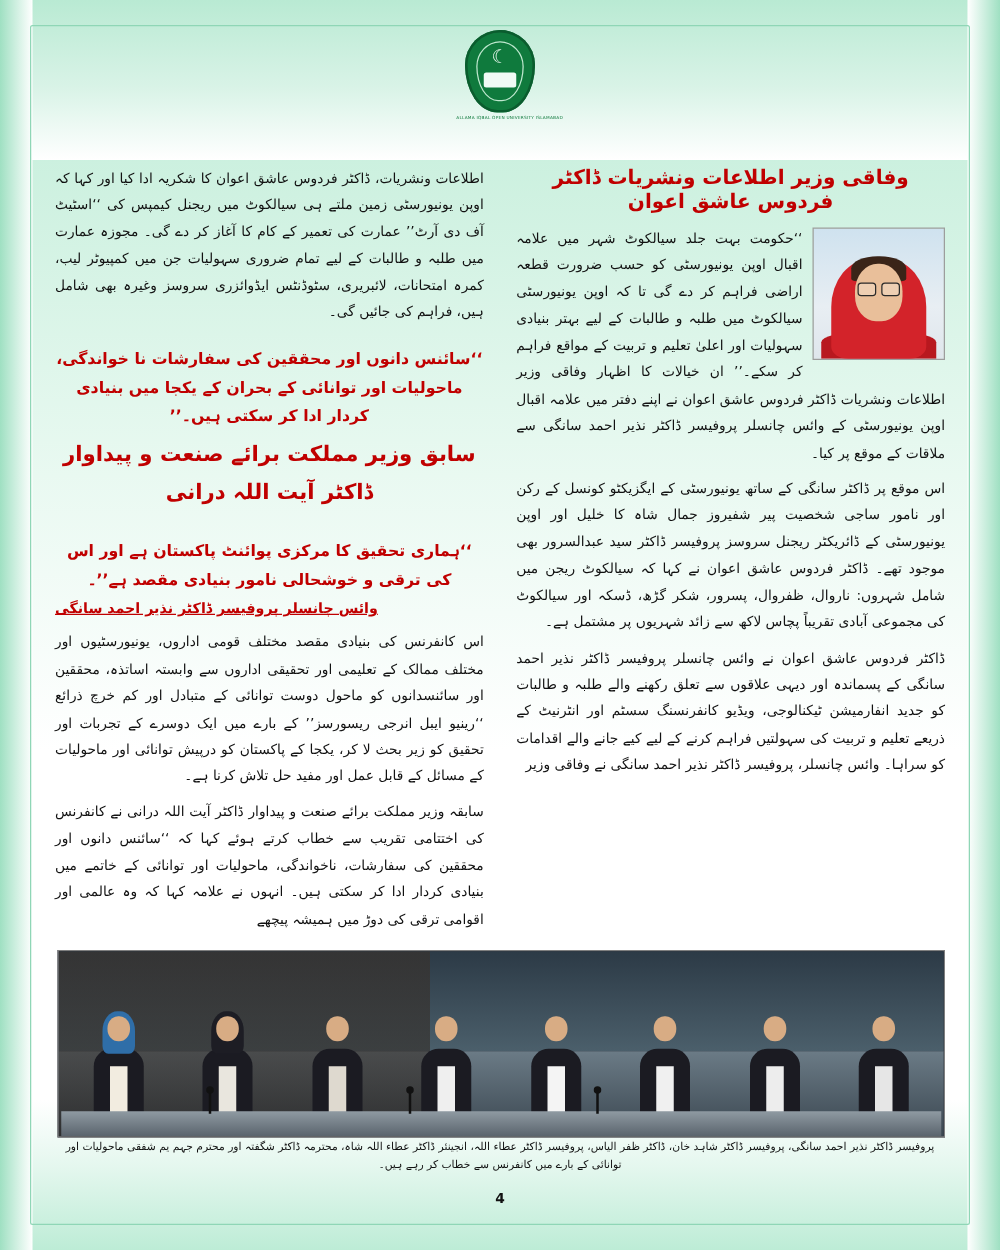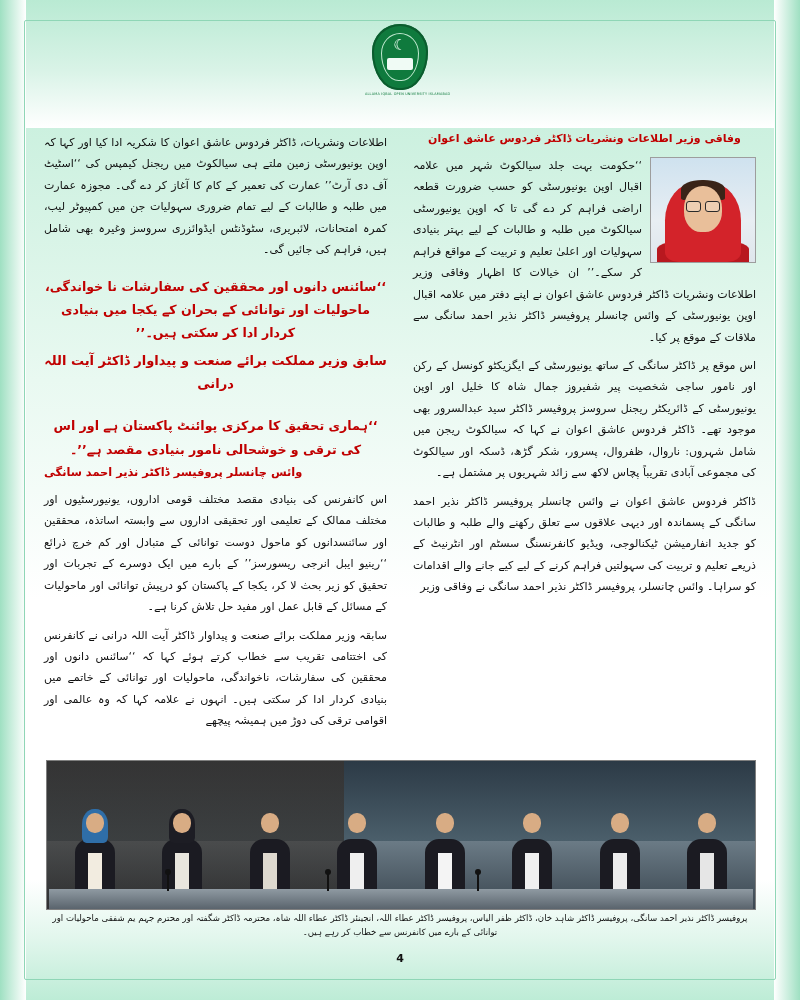--- a/index.html
+++ b/index.html
@@ -90,21 +90,21 @@
     color:#c00000;
     font-weight:bold;
     font-size:15.5px;
     line-height:1.75;
     text-align:center;
     margin:0 0 4px 0;
   }
   .byline{
     color:#c00000;
     font-weight:bold;
-    font-size:11px;
+    font-size:16px;
     text-align:center;
     margin:0 0 10px 0;
   }
   p.body{
     margin:0 0 7px 0;
     font-size:11px;
     line-height:1.95;
     color:#111;
   }
   .photo-lady{
@@ -146,31 +146,32 @@
     color:#c00000;
     font-weight:bold;
     font-size:12.6px;
     line-height:1.85;
     text-align:center;
     margin:14px 0 4px 0;
   }
   .quote-sub{
     color:#c00000;
     font-weight:bold;
-    font-size:13px;
+    font-size:17px;
     line-height:1.8;
     text-align:center;
     margin:0 0 19px 0;
   }
   .quote-sig{
     color:#c00000;
     font-weight:bold;
     font-size:11.4px;
     text-align:left;
     margin:2px 0 10px 0;
+    text-decoration:underline;
   }
 
   
   .photo-main{
     position:absolute;
     left:46px;top:760px;width:708px;height:148px;
     border:1px solid #7f7f7f;
     background:#1d2430;
     overflow:hidden;
   }

